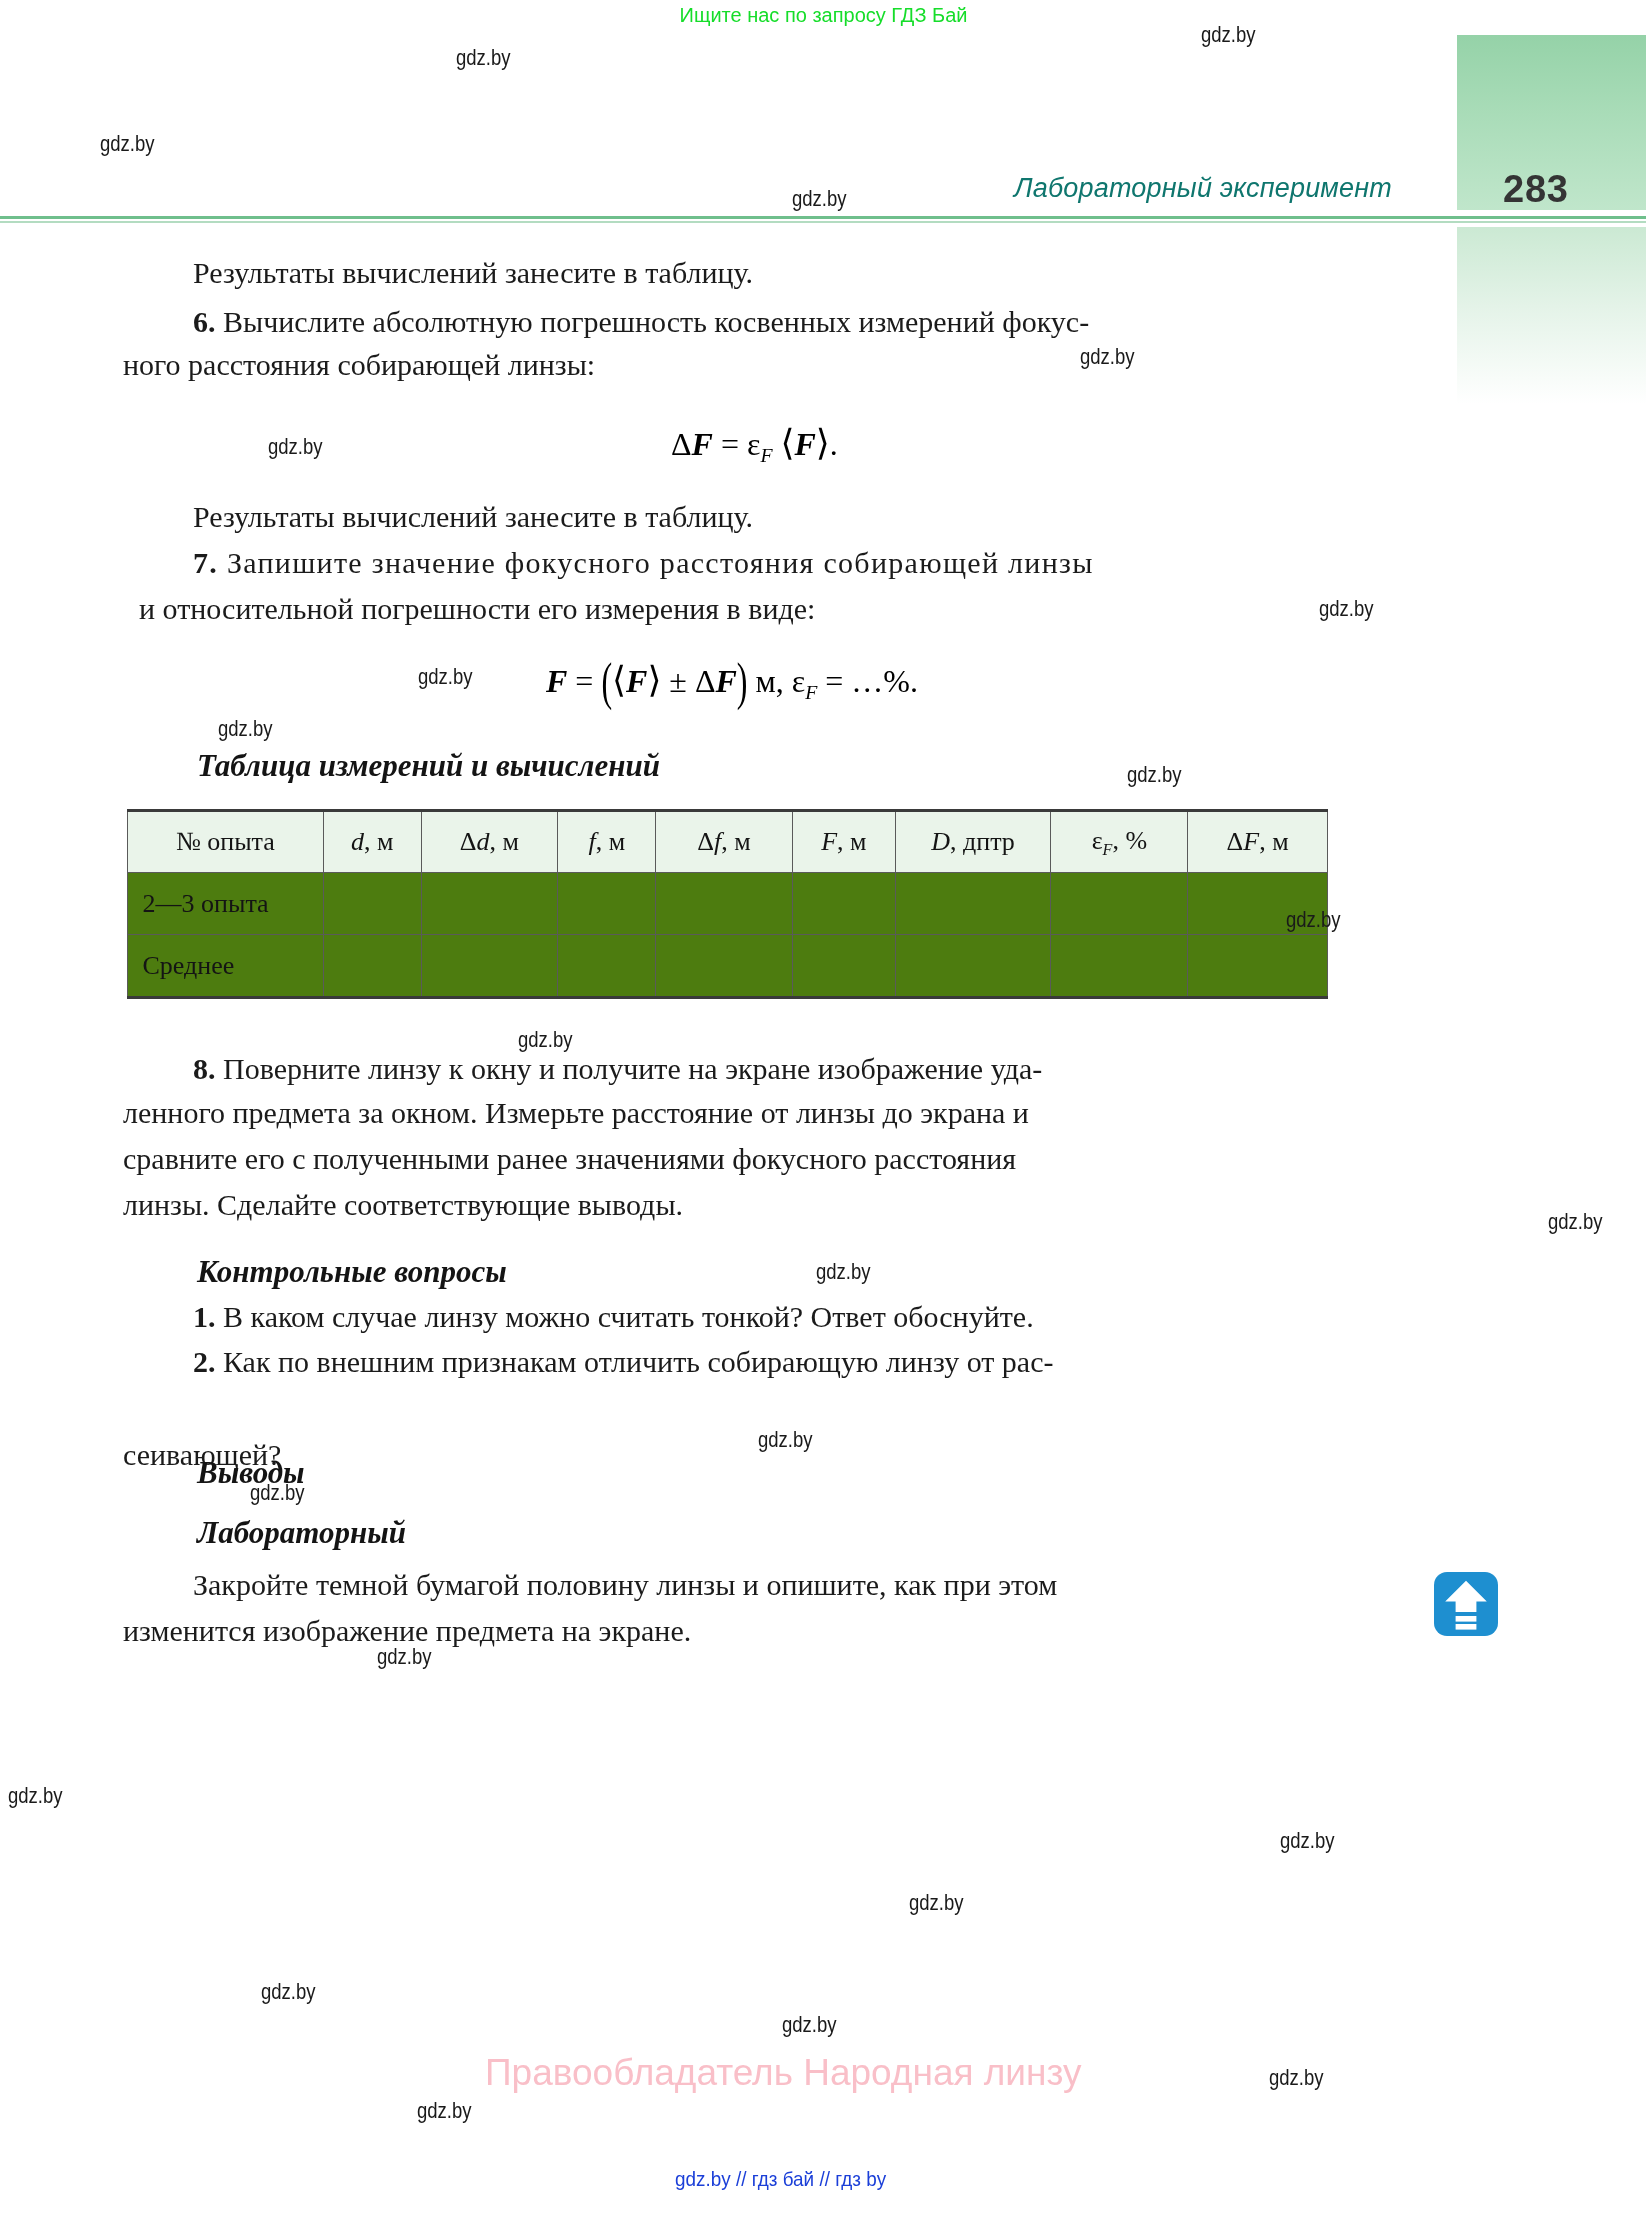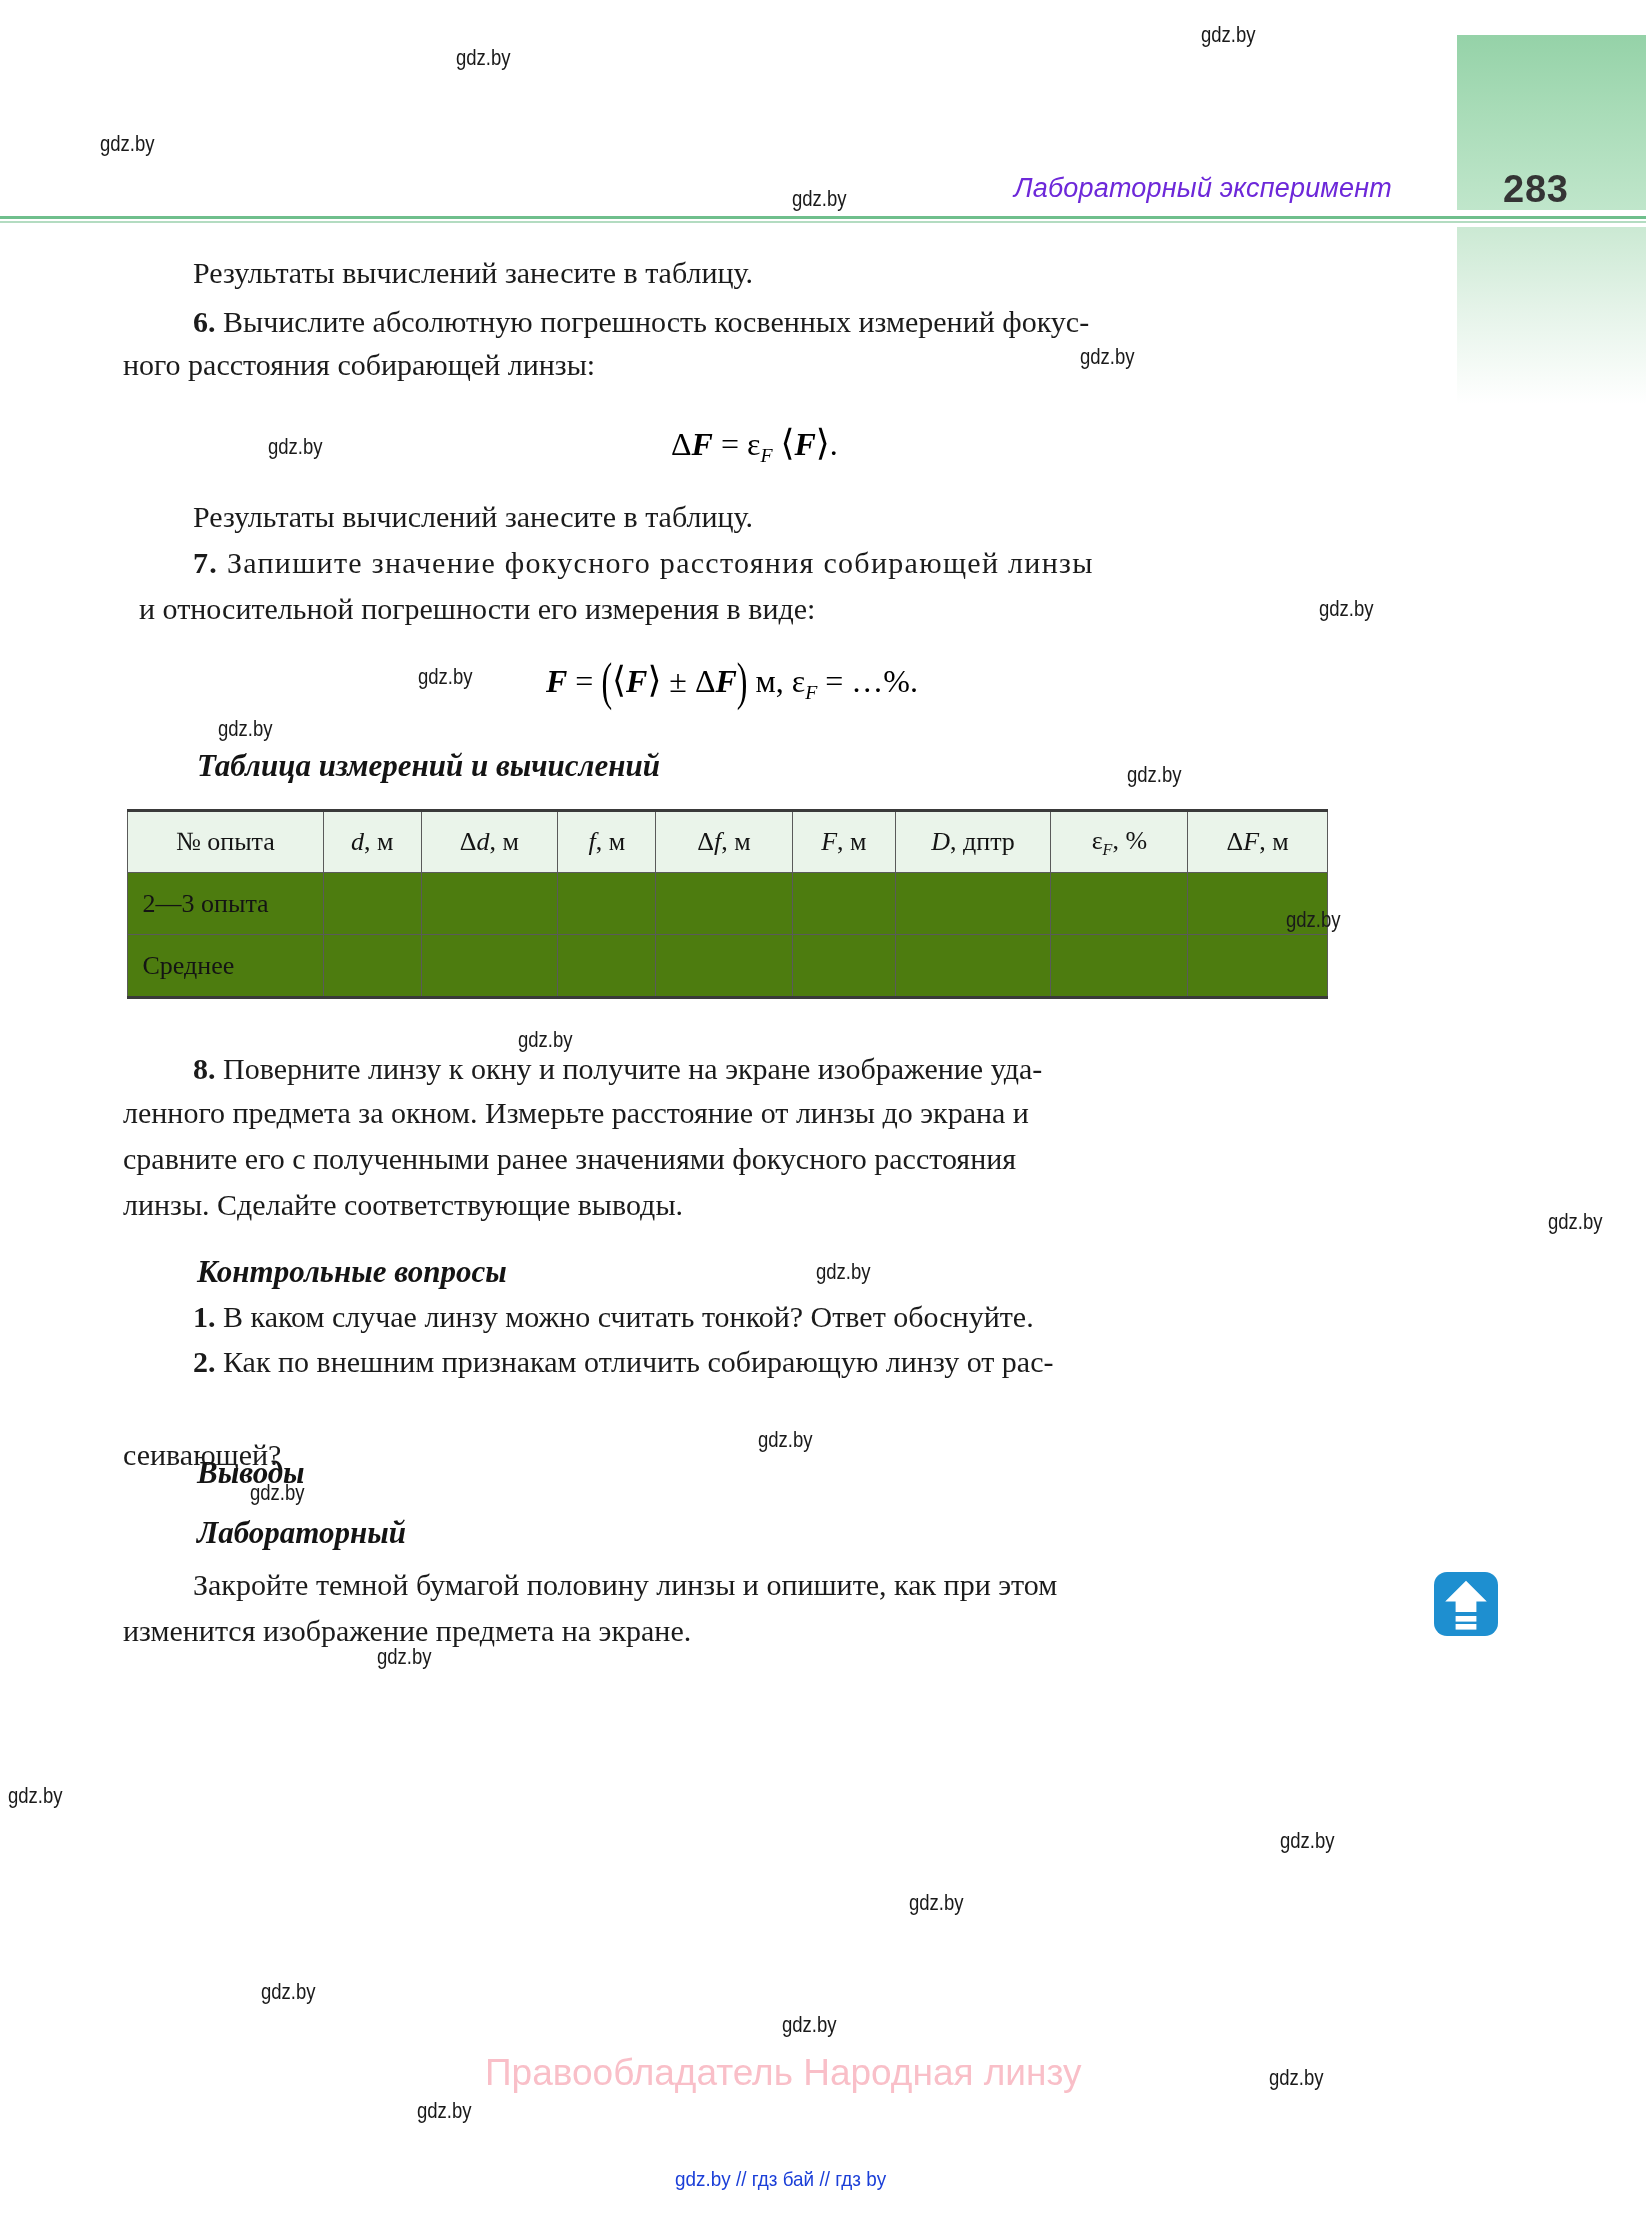--- a/index.html
+++ b/index.html
@@ -34,21 +34,21 @@
   }
 
   
   .head-title {
     position: absolute;
     left: 1014px;
     top: 173px;
     font-family: "Liberation Sans", sans-serif;
     font-size: 27px;
     font-style: italic;
-    color: #6d28d9;
+    color: #0f766e;
     white-space: nowrap;
     letter-spacing: 0.2px;
   }
   .page-number-block {
     position: absolute;
     left: 1457px;
     top: 35px;
     width: 189px;
     height: 175px;
     background: linear-gradient(to bottom, #95d2a8 0%, #a9dcb8 45%, #c0e6cb 100%);
@@ -207,20 +207,21 @@
     white-space: nowrap;
     transform: scaleX(.9);
     transform-origin: left top;
   }
 </style>
 </head>
 <body>
 
 <div id="page">
 
+  <div class="promo-bar">Ищите нас по запросу ГДЗ Бай</div>
 
   <div class="page-number-block"></div>
   <div class="head-title">Лабораторный эксперимент</div>
   <div class="page-number">283</div>
   <div class="head-rule"></div>
   <div class="head-rule-2"></div>
   <div class="side-fade-block"></div>
 
   <div class="txt" style="left:193px; top:256px;">Результаты вычислений занесите в таблицу.</div>
 

